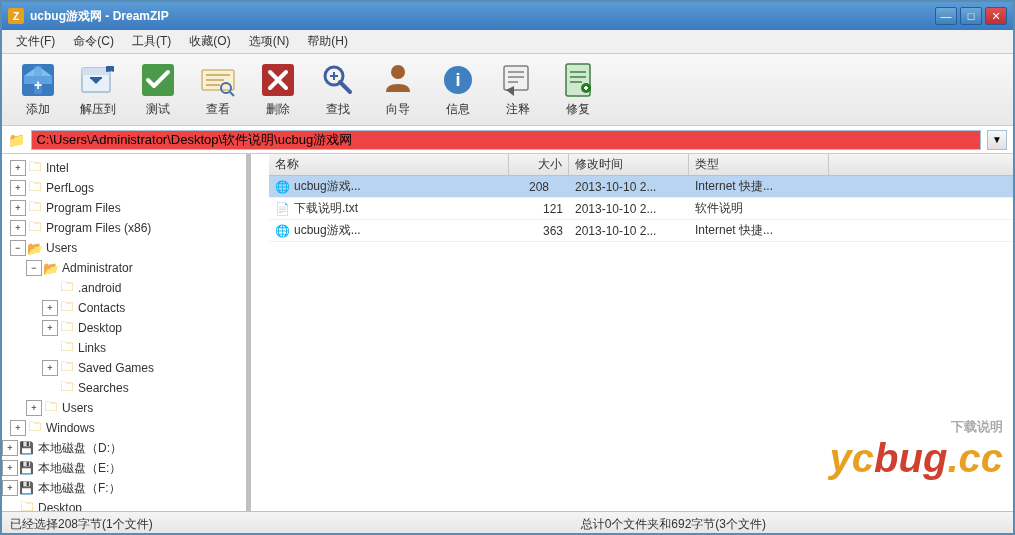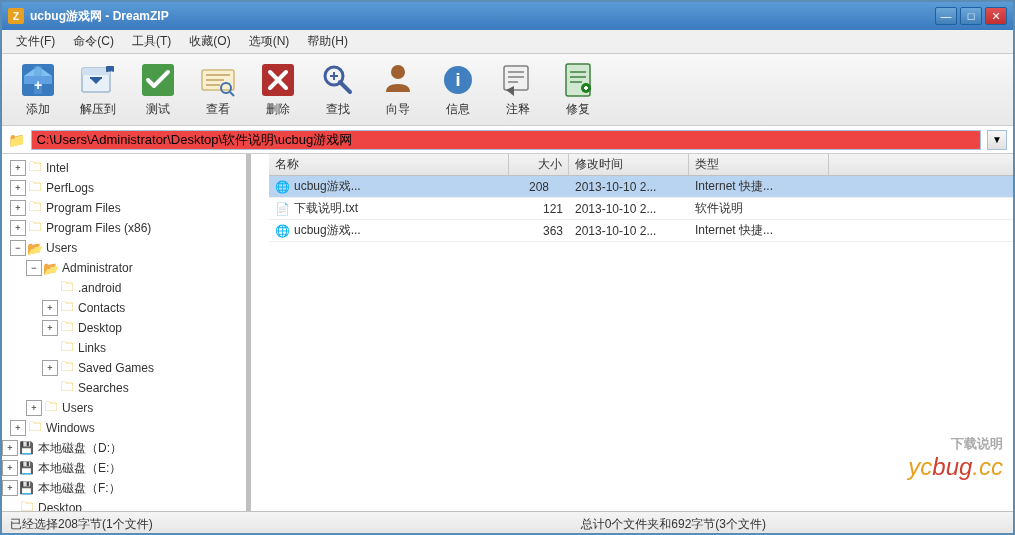--- a/index.html
+++ b/index.html
@@ -595,21 +595,21 @@
           <span>ucbug游戏...</span>
         </div>
         <div class="file-cell col-size" style="text-align:right;">363</div>
         <div class="file-cell col-date">2013-10-10 2...</div>
         <div class="file-cell col-type">Internet 快捷...</div>
       </div>
     </div>
 
     <div id="logo-area">
       <span id="logo-text-cn" style="font-size:13px;color:#aaa;">下载说明</span>
-      <span style="font-size:24px;font-weight:normal;font-style:italic;">
+      <span style="font-size:40px;font-weight:bold;font-style:italic;">
         <span id="logo-en-yc">yc</span><span id="logo-en-bug">bug</span><span id="logo-en-cc">.cc</span>
       </span>
     </div>
   </div>
 </div>
 
 <div id="status-bar">
   <span id="status-left">已经选择208字节(1个文件)</span>
   <span id="status-right">总计0个文件夹和692字节(3个文件)</span>
 </div>

